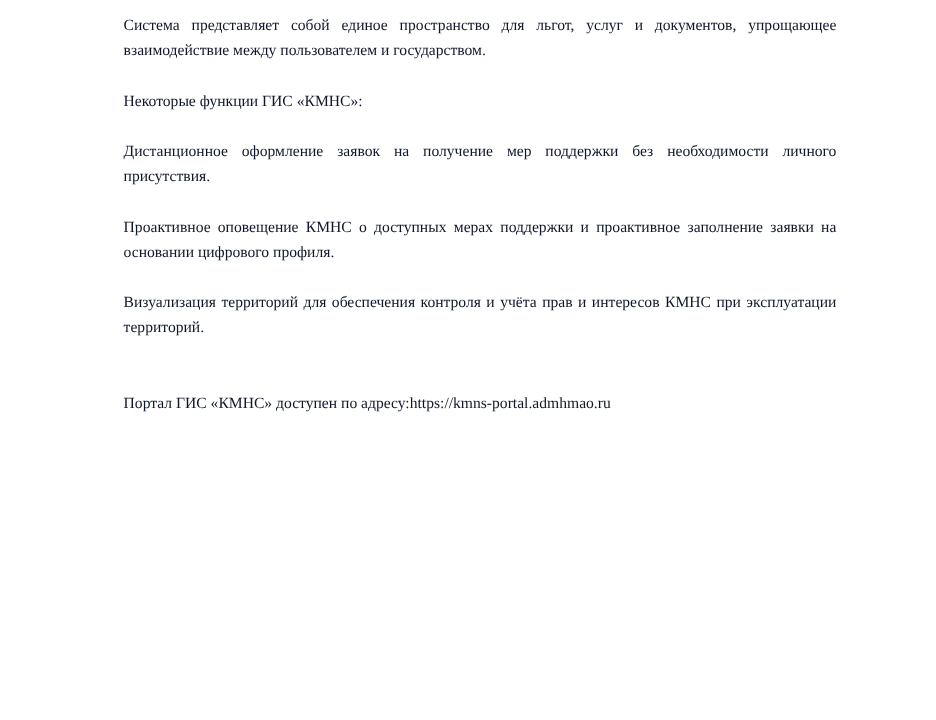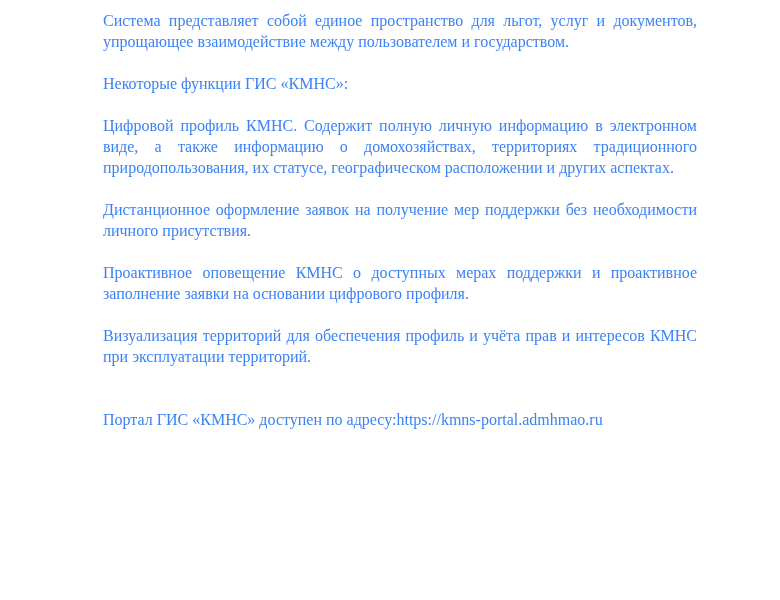--- a/index.html
+++ b/index.html
@@ -12,23 +12,23 @@
       height: 600px;
       overflow: hidden;
       position: relative;
     }
     .page {
       position: absolute;
       left: 103px;
       top: 10px;
       width: 594px;
       font-family: "Liberation Serif", "DejaVu Serif", serif;
-      font-size: 16px;
+      font-size: 13px;
       line-height: 21px;
-      color: #3b82f6;
+      color: #0f172a;
     }
     .para {
       margin: 0 0 21px 0;
       text-align: justify;
       text-align-last: left;
     }
     .para.heading {
       text-align: left;
     }
     .para.portal {
@@ -36,18 +36,17 @@
       text-align: center;
       white-space: nowrap;
     }
   </style>
 </head>
 <body>
 
 <div class="page">
   <p class="para">Система представляет собой единое пространство для льгот, услуг и документов, упрощающее взаимодействие между пользователем и государством.</p>
   <p class="para heading">Некоторые функции ГИС «КМНС»:</p>
-  <p class="para">Цифровой профиль КМНС. Содержит полную личную информацию в электронном виде, а также информацию о домохозяйствах, территориях традиционного природопользования, их статусе, географическом расположении и других аспектах.</p>
   <p class="para">Дистанционное оформление заявок на получение мер поддержки без необходимости личного присутствия.</p>
   <p class="para">Проактивное оповещение КМНС о доступных мерах поддержки и проактивное заполнение заявки на основании цифрового профиля.</p>
-  <p class="para">Визуализация территорий для обеспечения профиль и учёта прав и интересов КМНС при эксплуатации территорий.</p>
+  <p class="para">Визуализация территорий для обеспечения контроля и учёта прав и интересов КМНС при эксплуатации территорий.</p>
   <p class="para portal"><span>Портал ГИС «КМНС» доступен по адресу:</span><span>https://kmns-portal.admhmao.ru</span></p>
 </div>
 
 </body></html>

